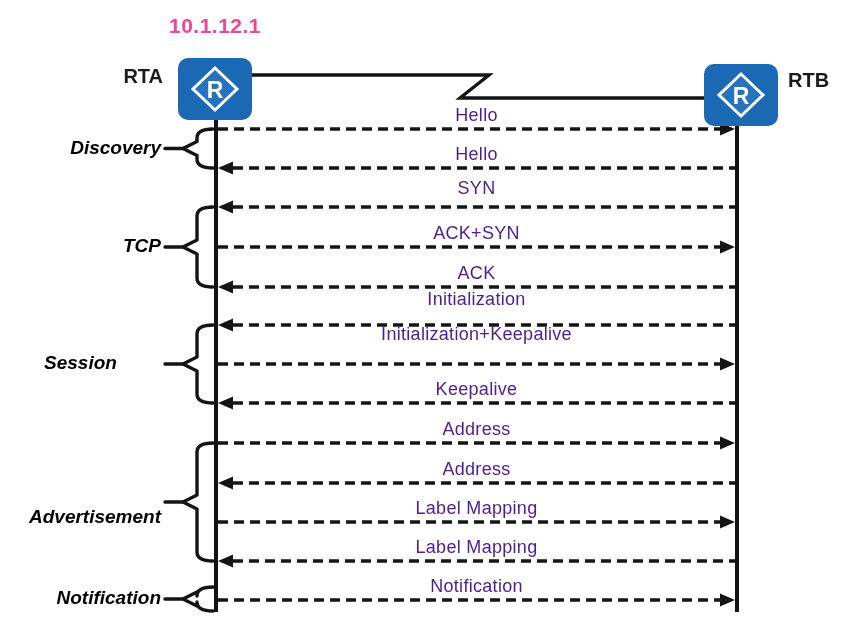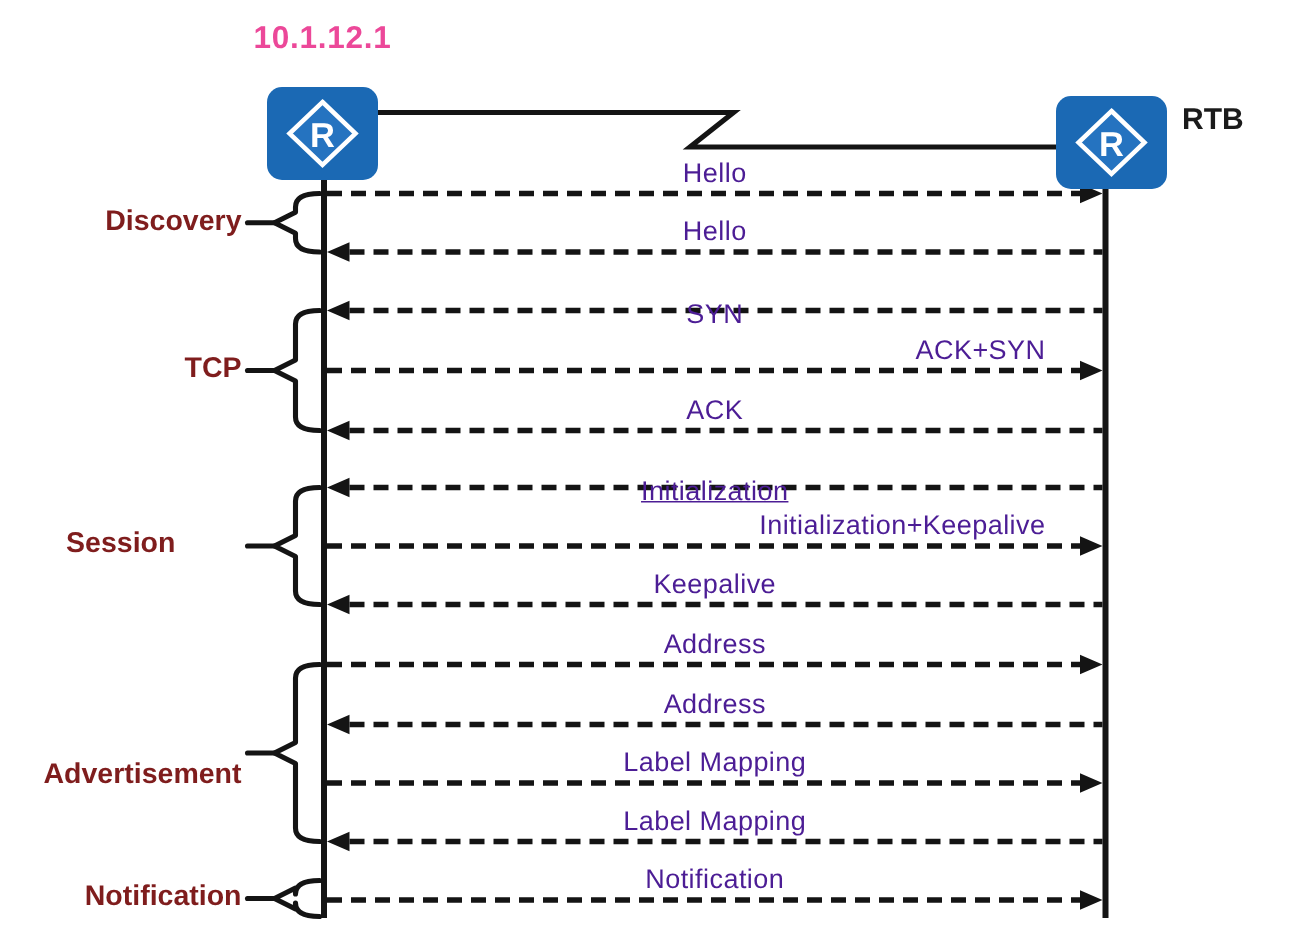--- a/index.html
+++ b/index.html
@@ -9,21 +9,21 @@
   }
   .abs{position:absolute;}
   .ip-label{font-size:21px;font-weight:bold;color:#ec4899;letter-spacing:0.5px;}
   .router-name{font-size:20px;font-weight:bold;color:#1b1b1b;}
   .msg-label{
     position:absolute;left:256px;width:441px;text-align:center;
     font-size:18px;color:#4c1d95;line-height:20px;letter-spacing:0.3px;
   }
   .phase-label{
     position:absolute;left:0;width:161px;text-align:right;
-    font-size:19px;font-weight:bold;color:#7f1d1d;
+    font-size:19px;font-weight:bold;color:#000000;font-style:italic;
   }
   svg{position:absolute;left:0;top:0;}
 </style>
 </head>
 <body>
 
 <div id="canvas">
 
   <svg id="diagram-svg" width="865" height="626" viewBox="0 0 865 626">
 
@@ -81,30 +81,31 @@
 
     <g transform="translate(704,64)">
       <rect width="74" height="62" rx="10" fill="#1b69b4"></rect>
       <polygon points="37,10 59,31 37,52 15,31" stroke="#ffffff" stroke-width="3" fill="#2573c0"></polygon>
       <text x="37" y="32" text-anchor="middle" dominant-baseline="central" font-size="23" font-weight="bold" fill="#ffffff" font-family="Liberation Sans, sans-serif">R</text>
     </g>
   </svg>
 
   <div class="abs ip-label" style="left:115px;top:14px;width:200px;text-align:center;">10.1.12.1</div>
 
+  <div class="abs router-name" style="left:60px;top:65px;width:103px;text-align:right;">RTA</div>
   <div class="abs router-name" style="left:788px;top:69px;width:100px;text-align:left;">RTB</div>
 
   <div id="labels-layer">
       <div class="msg-label" style="top: 105px;">Hello</div>
       <div class="msg-label" style="top: 144px;">Hello</div>
-      <div class="msg-label" style="top: 199px;">SYN</div>
-      <div class="msg-label" style="top: 223px; text-align: right;">ACK+SYN</div>
+      <div class="msg-label" style="top: 178px;">SYN</div>
+      <div class="msg-label" style="top: 223px;">ACK+SYN</div>
       <div class="msg-label" style="top: 263px;">ACK</div>
-      <div class="msg-label" style="top: 317px; text-decoration: underline;">Initialization</div>
-      <div class="msg-label" style="top: 340px; text-align: right;">Initialization+Keepalive</div>
+      <div class="msg-label" style="top: 289px;">Initialization</div>
+      <div class="msg-label" style="top: 324px;">Initialization+Keepalive</div>
       <div class="msg-label" style="top: 379px;">Keepalive</div>
       <div class="msg-label" style="top: 419px;">Address</div>
       <div class="msg-label" style="top: 459px;">Address</div>
       <div class="msg-label" style="top: 498px;">Label Mapping</div>
       <div class="msg-label" style="top: 537px;">Label Mapping</div>
       <div class="msg-label" style="top: 576px;">Notification</div>
       <div class="phase-label" style="top: 136.5px;">Discovery</div>
       <div class="phase-label" style="top: 235px;">TCP</div>
       <div class="phase-label" style="top: 352px; text-align: center;">Session</div>
       <div class="phase-label" style="top: 490px; margin-top: 16px;">Advertisement</div>

